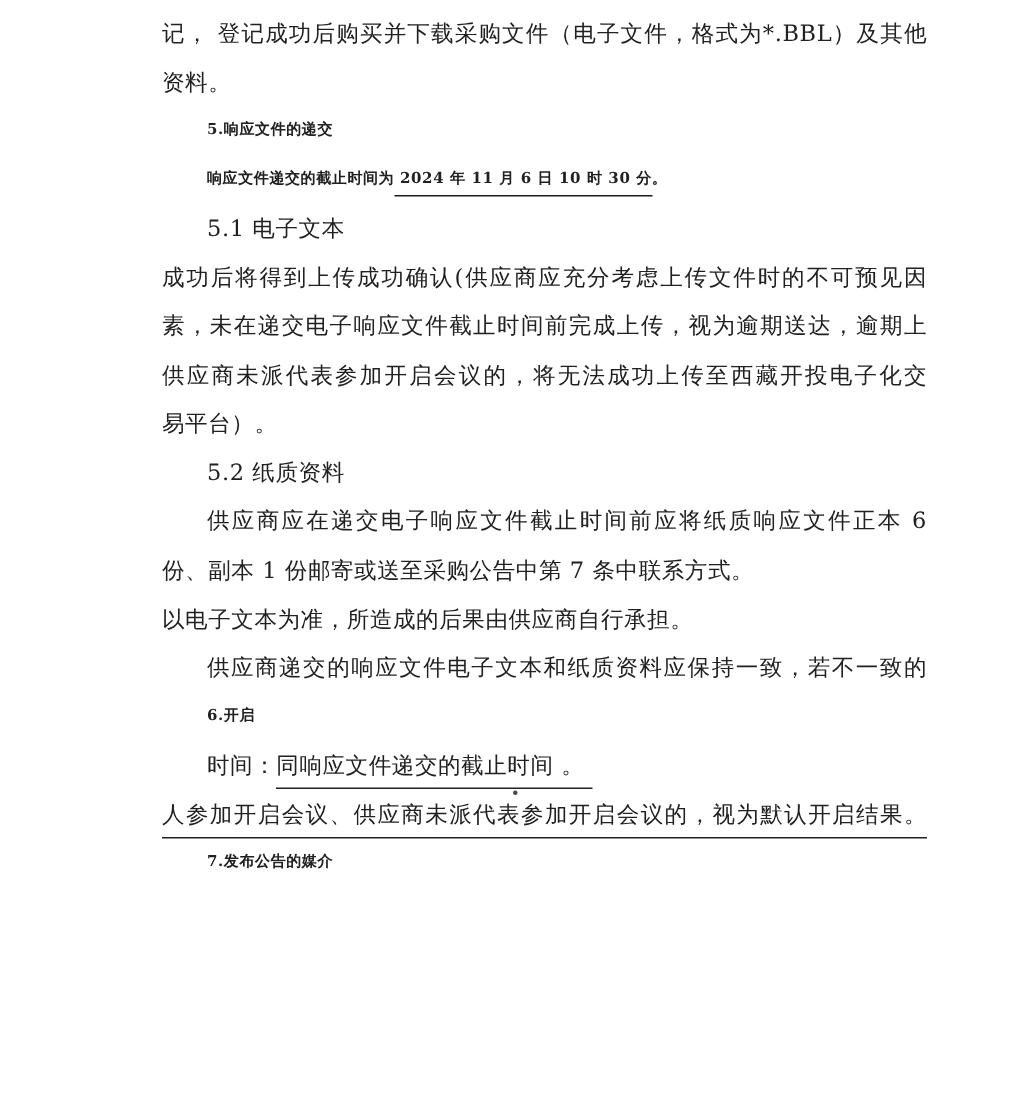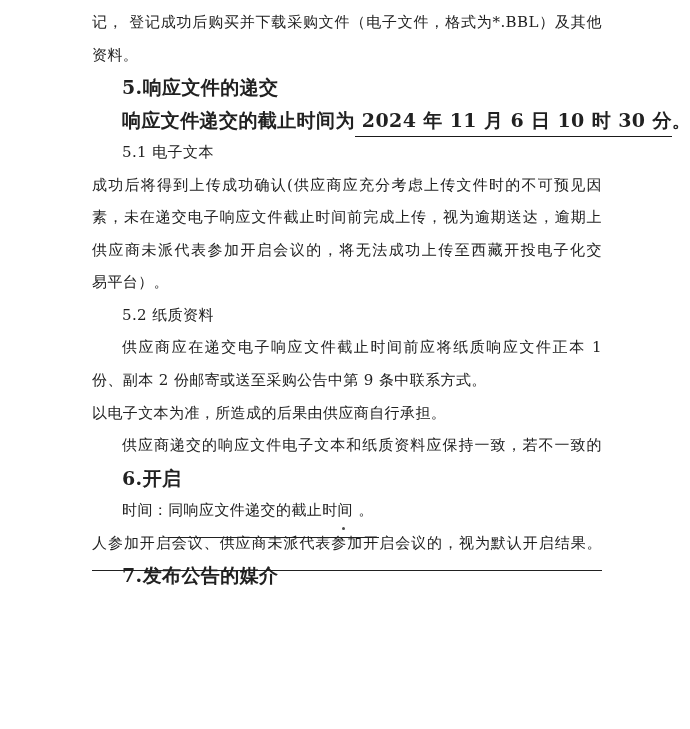--- a/index.html
+++ b/index.html
@@ -11,21 +11,21 @@
     height: 729px;
     background: #ffffff;
     overflow: hidden;
     position: relative;
     font-family: "DejaVu Serif", "Liberation Serif", serif;
     color: #212121;
   }
   .doc {
     position: absolute;
     top: 6px;
-    left: 92px;
+    left: 108px;
     width: 510px;
   }
   .line {
     font-size: 15px;
     line-height: 32.55px;
     height: 32.55px;
     letter-spacing: 0.4px;
     text-align: justify;
     text-align-last: left;
     white-space: nowrap;
@@ -33,25 +33,25 @@
   }
   .line.fill {
     white-space: normal;
     text-align-last: justify;
   }
   .line.ind {
     padding-left: 30px;
   }
   .line.bold-big {
     font-weight: bold;
-    font-size: 19px;
+    font-size: 10px;
   }
   .u {
     border-bottom: 1px solid #212121;
-    padding-bottom: 18px;
+    padding-bottom: 6px;
   }
   .u-bold {
     border-bottom: 1.4px solid #1a1a1a;
     padding-bottom: 5px;
   }
   .stray-dot {
     position: absolute;
     left: 342px;
     top: 527px;
     width: 3px;
@@ -72,22 +72,22 @@
 
   <div class="line ind bold-big"><span>响应文件递交的截止时间为</span><span class="u-bold">&nbsp;2024 年 11 月 6 日 10 时 30 分</span><span>。</span></div>
 
   <div class="line ind"><span>5.1 电子文本</span></div>
   <div class="line fill"><span>成功后将得到上传成功确认(供应商应充分考虑上传文件时的不可预见因</span></div>
   <div class="line fill"><span>素，未在递交电子响应文件截止时间前完成上传，视为逾期送达，逾期上</span></div>
   <div class="line fill"><span>供应商未派代表参加开启会议的，将无法成功上传至西藏开投电子化交</span></div>
   <div class="line"><span>易平台）。</span></div>
 
   <div class="line ind"><span>5.2 纸质资料</span></div>
-  <div class="line ind fill"><span>供应商应在递交电子响应文件截止时间前应将纸质响应文件正本 1</span></div>
-  <div class="line"><span>份、副本 2 份邮寄或送至采购公告中第 9 条中联系方式。</span></div>
+  <div class="line ind fill"><span>供应商应在递交电子响应文件截止时间前应将纸质响应文件正本 6</span></div>
+  <div class="line"><span>份、副本 1 份邮寄或送至采购公告中第 7 条中联系方式。</span></div>
   <div class="line"><span>以电子文本为准，所造成的后果由供应商自行承担。</span></div>
   <div class="line ind fill"><span>供应商递交的响应文件电子文本和纸质资料应保持一致，若不一致的</span></div>
 
   <div class="line ind bold-big"><span>6.开启</span></div>
   <div class="line ind"><span>时间：</span><span class="u">同响应文件递交的截止时间 。&nbsp;</span></div>
   <div class="line fill"><span class="u">人参加开启会议、供应商未派代表参加开启会议的，视为默认开启结果。</span></div>
 
   <div class="line ind bold-big"><span>7.发布公告的媒介</span></div>
 
 </div>

